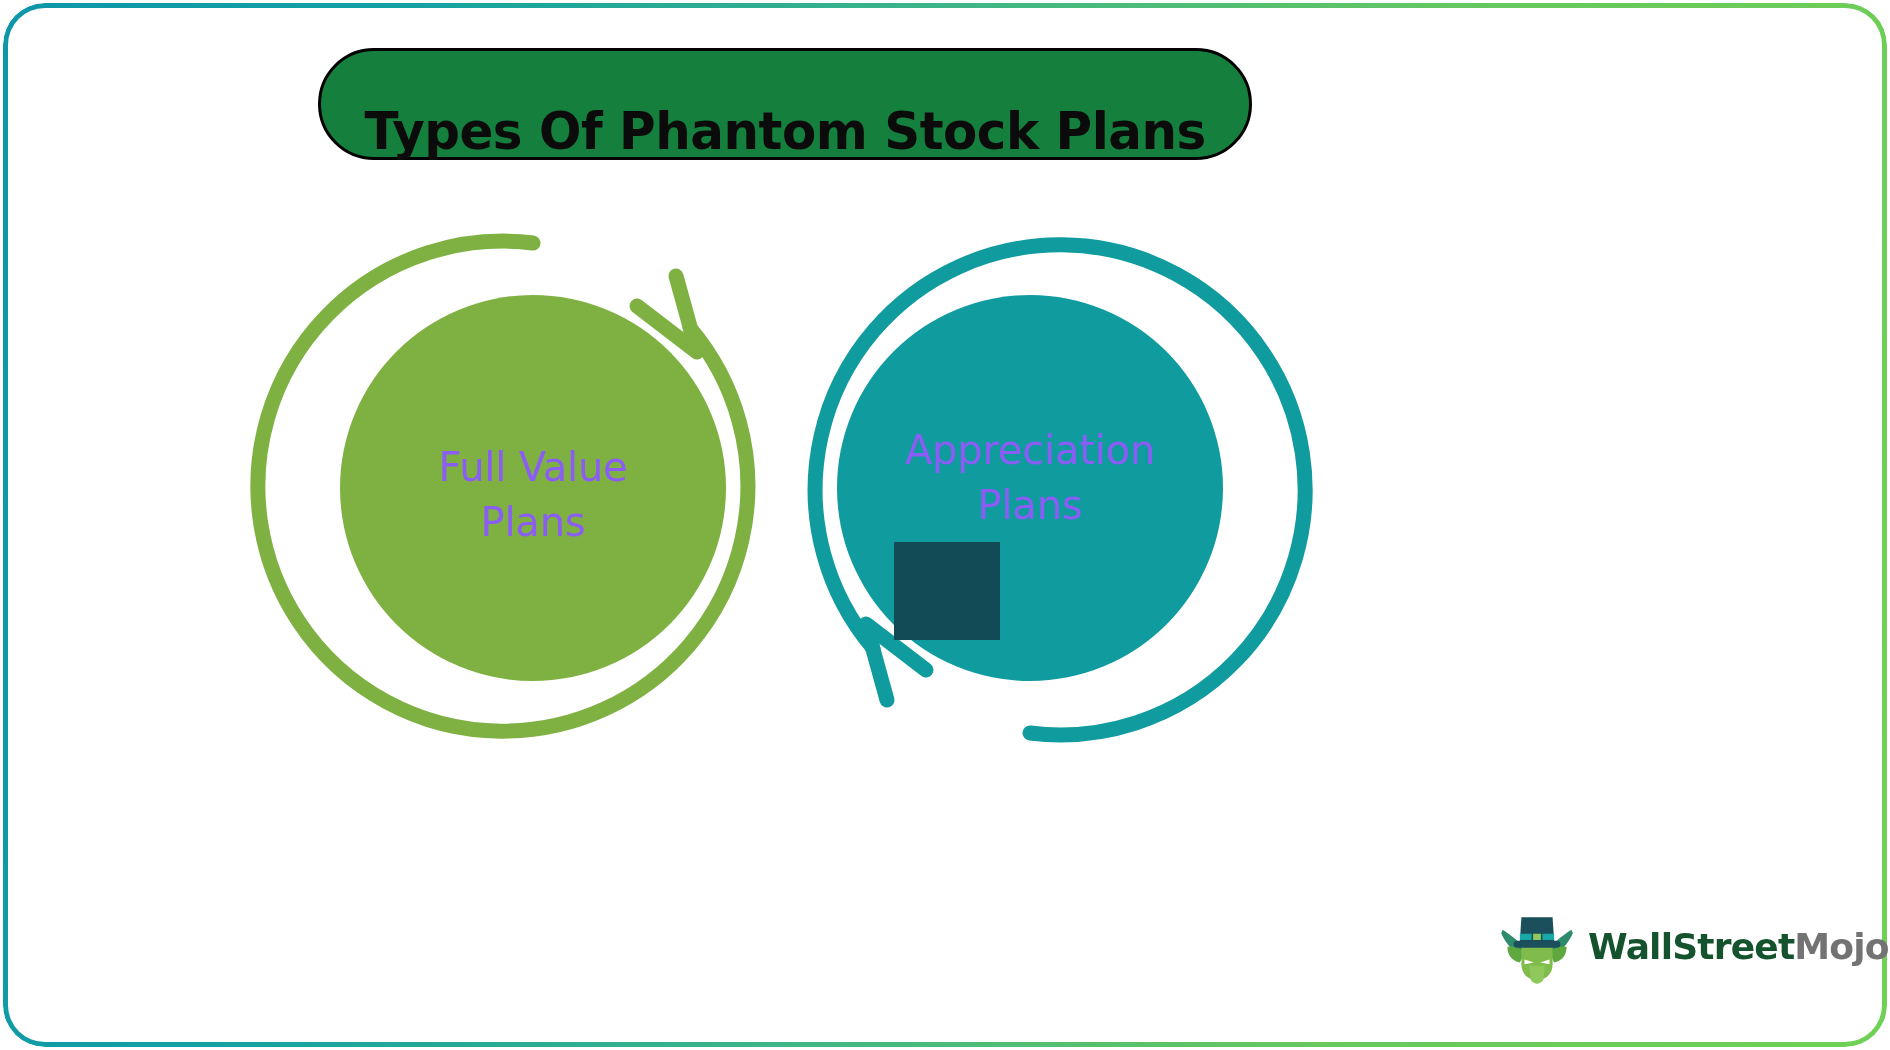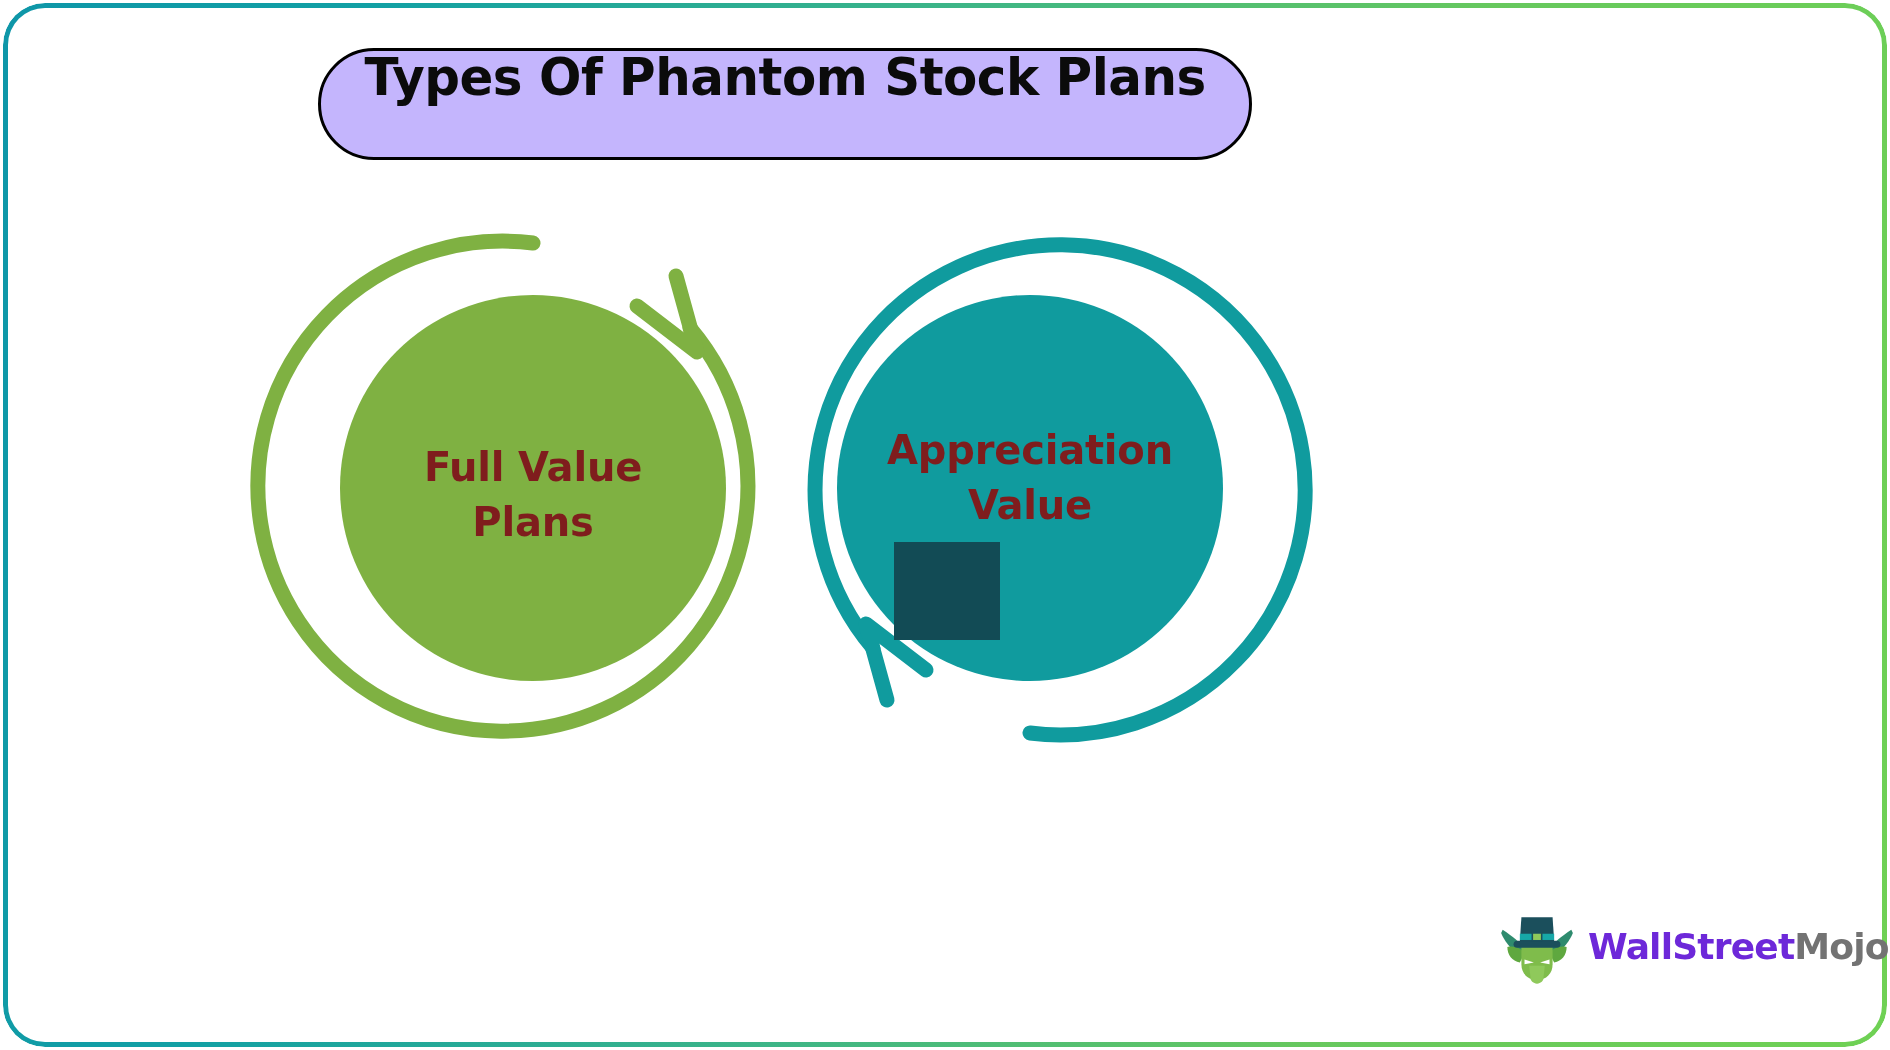--- a/index.html
+++ b/index.html
@@ -53,23 +53,23 @@
   
   #title-pill {
     position: absolute;
     left: 318px;
     top: 48px;
     width: 934px;
     height: 112px;
     box-sizing: border-box;
     border: 3px solid #000000;
     border-radius: 56px;
-    background: #c4b5fd;
+    background: #15803d;
     display: flex;
-    align-items: flex-start;
+    align-items: flex-end;
     justify-content: center;
   }
   #title-text {
     font-family: "DejaVu Sans", "Liberation Sans", sans-serif;
     font-size: 52px;
     font-weight: bold;
     color: #0b0b0b;
     letter-spacing: -0.5px;
     line-height: 1;
     white-space: nowrap;
@@ -90,23 +90,23 @@
     left: 0;
     top: 0;
     width: 1890px;
     height: 1050px;
   }
 
   
   .node-label {
     position: absolute;
     text-align: center;
-    color: #7f1d1d;
-    font-family: "DejaVu Sans", "Liberation Sans", sans-serif;
-    font-weight: bold;
+    color: #8b5cf6;
+    font-family: "DejaVu Sans", "Liberation Sans", sans-serif;
+    font-weight: normal;
     font-size: 40px;
     line-height: 1.38;
     letter-spacing: -0.2px;
     white-space: pre-line;
   }
   #label-full-value {
     left: 333px;
     top: 440px;
     width: 400px;
   }
@@ -131,21 +131,21 @@
     flex: 0 0 auto;
   }
   #brand-wordmark {
     font-family: "DejaVu Sans", "Liberation Sans", sans-serif;
     font-weight: bold;
     font-size: 36px;
     letter-spacing: -0.8px;
     line-height: 1;
     white-space: nowrap;
   }
-  .brand-part-a { color: #6d28d9; }
+  .brand-part-a { color: #14532d; }
   .brand-part-b { color: #737373; }
 </style>
 </head>
 <body>
 
 <div id="infographic-root">
 
   <div class="frame-inner"></div>
   <div class="frame-border"></div>
 
@@ -174,21 +174,21 @@
 
       <circle cx="1030" cy="488" r="193" fill="#109B9E"></circle>
 
       <rect x="894" y="542" width="106" height="98" fill="#124B55"></rect>
     </svg>
 
     <div class="node-label" id="label-full-value">Full Value
 Plans</div>
 
     <div class="node-label" id="label-appreciation">Appreciation
-Value</div>
+Plans</div>
   </div>
 
   <div id="brand-logo">
     <svg id="brand-mark" viewBox="0 0 100 100" xmlns="http://www.w3.org/2000/svg">
 
       <path d="M6 28 C 18 36 28 44 34 52 L 26 60 C 16 52 8 42 4 32 Z" fill="#2E8B6E"></path>
       <path d="M94 28 C 82 36 72 44 66 52 L 74 60 C 84 52 92 42 96 32 Z" fill="#2E8B6E"></path>
 
       <path d="M12 50 C 22 48 30 52 34 58 L 28 70 C 18 68 12 60 12 50 Z" fill="#5FA83F"></path>
       <path d="M88 50 C 78 48 70 52 66 58 L 72 70 C 82 68 88 60 88 50 Z" fill="#5FA83F"></path>

